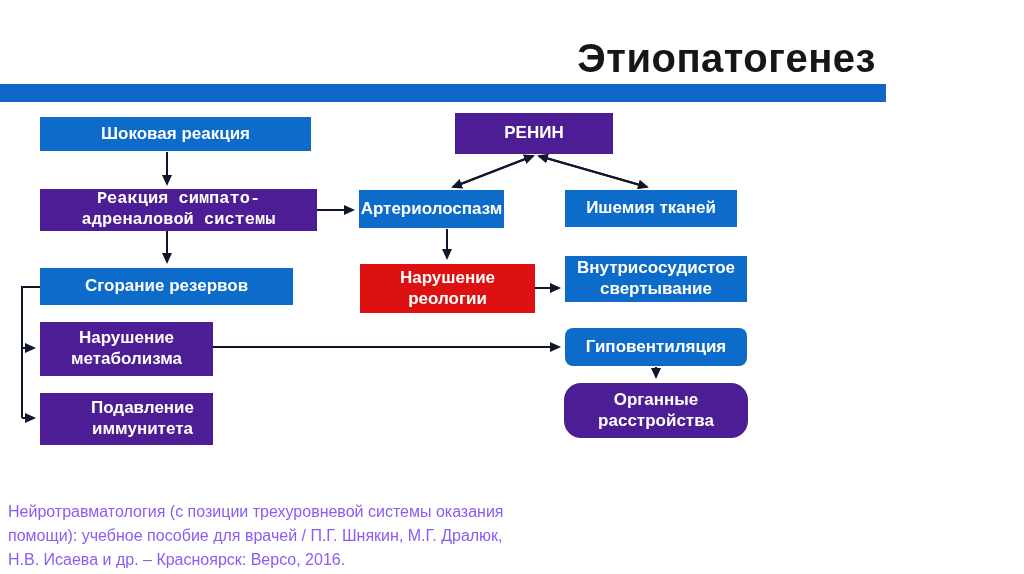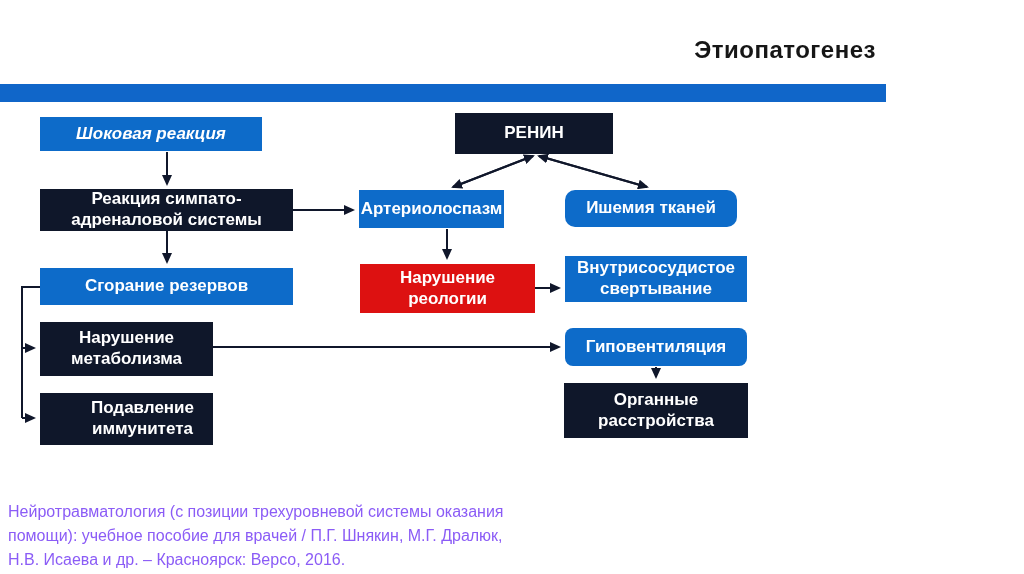--- a/index.html
+++ b/index.html
@@ -2,33 +2,33 @@
 <html><head>
 <meta charset="utf-8">
 <style>
   html,body{margin:0;padding:0;background:#ffffff;}
   .stage{
     position:relative;width:1024px;height:574px;background:#ffffff;
     font-family:"Liberation Sans","DejaVu Sans",sans-serif;overflow:hidden;
   }
   .slide-title{
     position:absolute;top:36px;right:148px;
-    font-size:24px;font-weight:bold;color:#161616;letter-spacing:0.5px;
+    font-size:40px;font-weight:bold;color:#161616;letter-spacing:0.5px;
   }
   .title-bar{
     position:absolute;left:0;top:84px;width:886px;height:18px;background:#1066c9;
   }
   .connectors{position:absolute;left:0;top:0;width:1024px;height:574px;z-index:1;}
   .node{
     position:absolute;z-index:2;display:flex;align-items:center;justify-content:center;
     color:#ffffff;font-weight:bold;font-size:17px;line-height:1.22;text-align:center;
     white-space:pre-line;box-sizing:border-box;padding:2px 4px;
   }
   .blue{background:#0d6bc9;}
-  .green{background:#0f172a;}
+  .green{background:#4c1d95;}
   .red{background:#dd1111;}
   .citation{
     position:absolute;left:8px;top:500px;width:520px;
     font-size:16px;line-height:24px;color:#8b5cf6;white-space:pre-line;
   }
 </style>
 </head>
 <body>
 
 <div class="stage">
@@ -53,36 +53,36 @@
       <path d="M453 187 L533 156" marker-end="url(#ah)"></path>
       <path d="M539 156 L647 187" marker-end="url(#ah)"></path>
       <path d="M647 187 L539 156" marker-end="url(#ah)"></path>
       <path d="M447 229 L447 258" marker-end="url(#ah)"></path>
       <path d="M535 288 L559 288" marker-end="url(#ah)"></path>
       <path d="M213 347 L559 347" marker-end="url(#ah)"></path>
       <path d="M656 367 L656 377" marker-end="url(#ah)"></path>
     </g>
   </svg>
 
-  <div class="node blue" style="left:40px;  top:117px; width:222px; height:34px;font-style:italic;">Шоковая реакция</div>
-  <div class="node green" style="left:40px;  top:189px; width:253px; height:42px;">Реакция симпато-
+  <div class="node blue" style="left:40px;  top:117px; width:271px; height:34px;">Шоковая реакция</div>
+  <div class="node green" style="left:40px;  top:189px; width:277px; height:42px;font-family:Liberation Mono, monospace;">Реакция симпато-
 адреналовой системы</div>
   <div class="node blue" style="left:40px;  top:268px; width:253px; height:37px;">Сгорание резервов</div>
   <div class="node green" style="left:40px;  top:322px; width:173px; height:54px;">Нарушение
 метаболизма</div>
   <div class="node green" style="left:40px;  top:393px; width:173px; height:52px;padding-left:36px;">Подавление
 иммунитета</div>
   <div class="node green" style="left:455px; top:113px; width:158px; height:41px;">РЕНИН</div>
   <div class="node blue" style="left:359px; top:190px; width:145px; height:38px;">Артериолоспазм</div>
-  <div class="node blue" style="left:565px; top:190px; width:172px; height:37px;border-radius:10px;">Ишемия тканей</div>
+  <div class="node blue" style="left:565px; top:190px; width:172px; height:37px;">Ишемия тканей</div>
   <div class="node red" style="left:360px; top:264px; width:175px; height:49px;">Нарушение
 реологии</div>
   <div class="node blue" style="left:565px; top:256px; width:182px; height:46px;">Внутрисосудистое
 свертывание</div>
   <div class="node blue" style="left:565px; top:328px; width:182px; height:38px;border-radius:8px;">Гиповентиляция</div>
-  <div class="node green" style="left:564px; top:383px; width:184px; height:55px;">Органные
+  <div class="node green" style="left:564px; top:383px; width:184px; height:55px;border-radius:17px;">Органные
 расстройства</div>
 
   <div class="citation">Нейротравматология (с позиции трехуровневой системы оказания
 помощи): учебное пособие для врачей / П.Г. Шнякин, М.Г. Дралюк,
 Н.В. Исаева и др. – Красноярск: Версо, 2016.</div>
 
 </div>
 
 </body></html>

